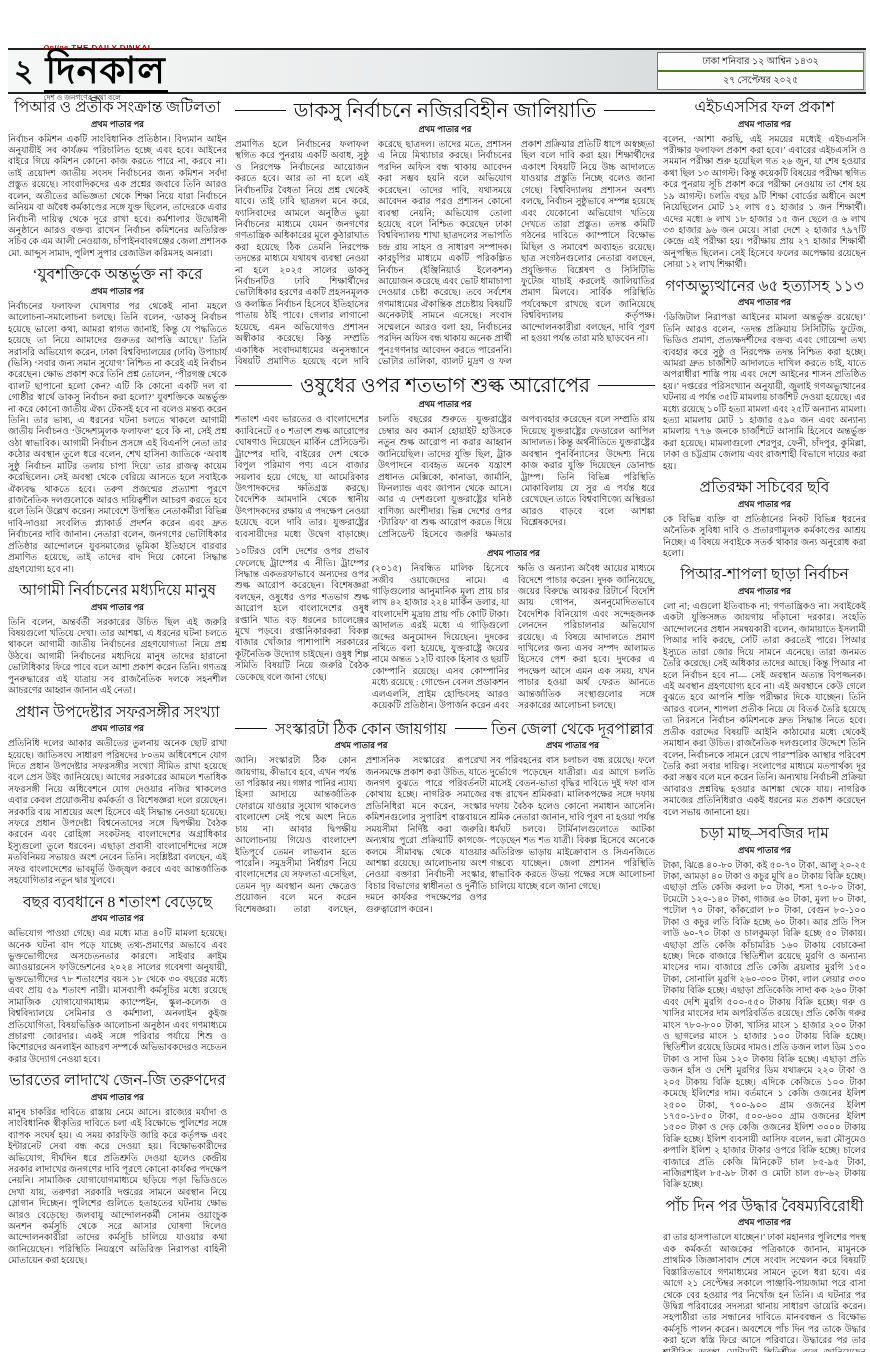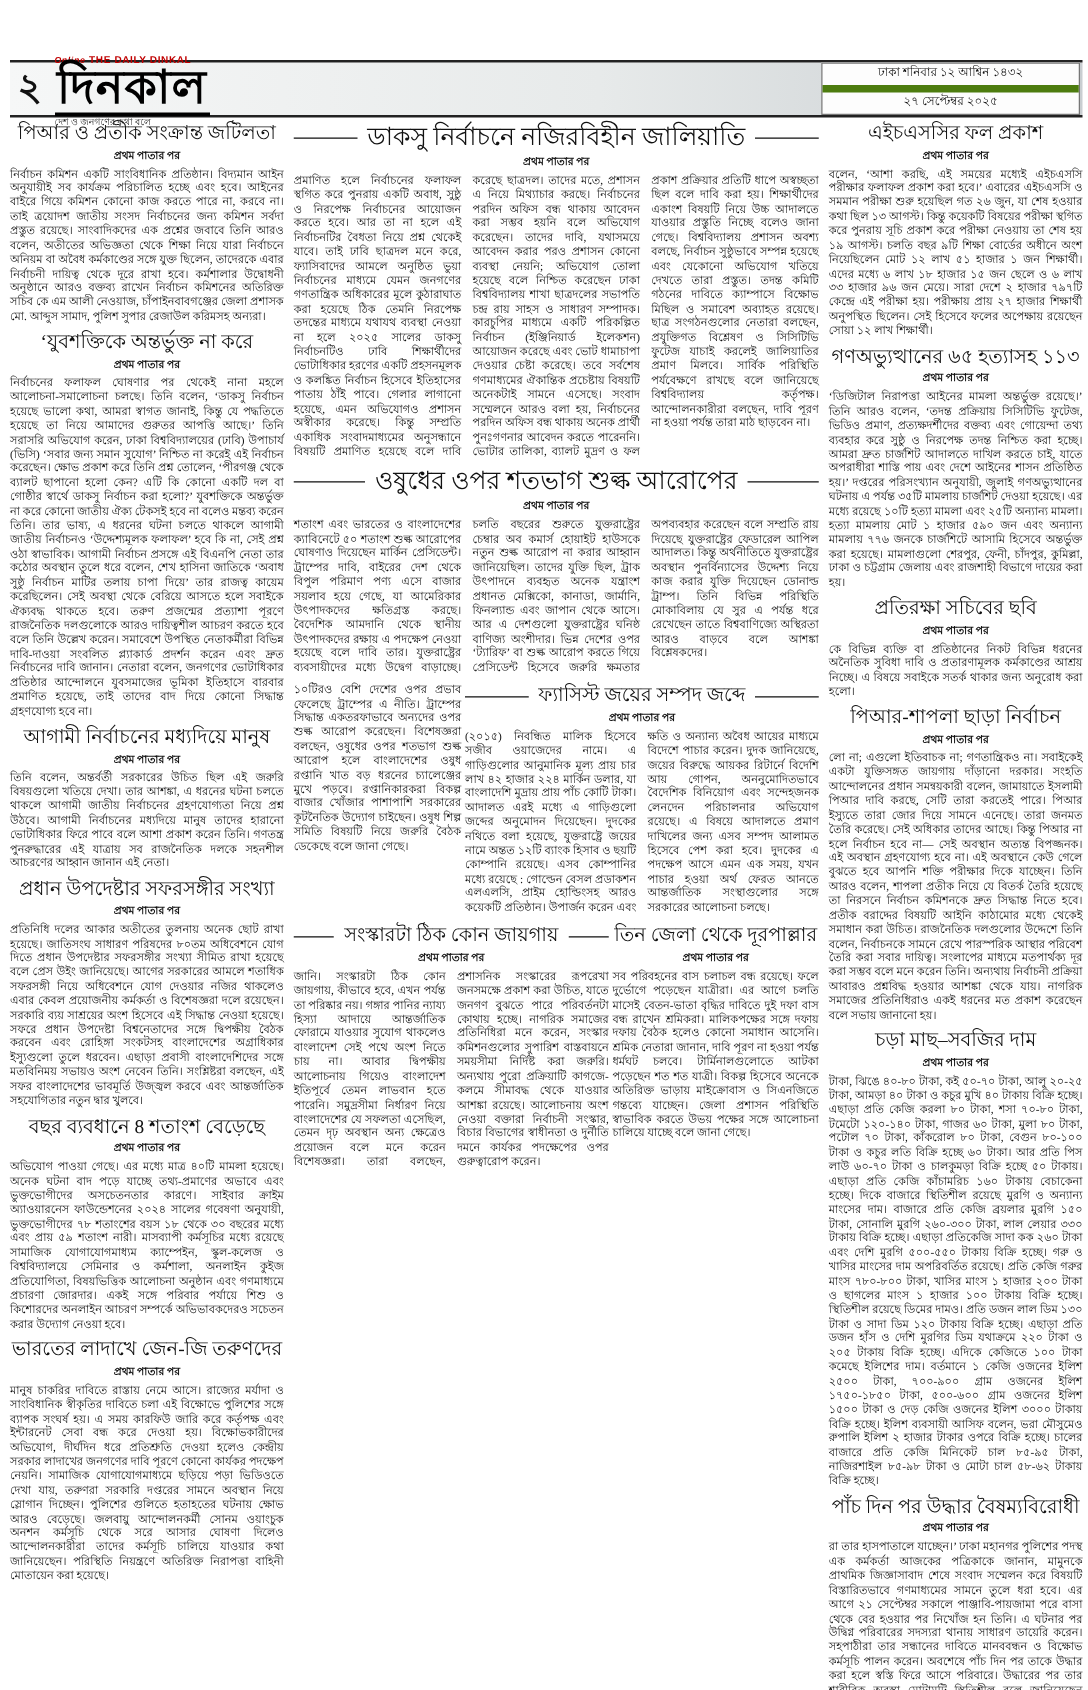--- a/index.html
+++ b/index.html
@@ -13,21 +13,21 @@
   .page-num{font-size:30px;font-weight:bold;line-height:1;margin:0 10px 0 6px;}
   .logo{position:relative;top:2px;line-height:1;}
   .logo-top{font-size:8px;font-weight:bold;color:#c00000;letter-spacing:.5px;
             font-family:"Liberation Sans",sans-serif;}
   .logo-top .online{font-style:italic;text-transform:none;font-size:7px;margin-right:3px;}
   .logo-main{font-size:37px;font-weight:bold;color:#000;border-bottom:3px solid #000;
              padding:0 2px 1px 2px;letter-spacing:1px;}
   .tagline{font-size:7.5px;color:#222;text-align:left;margin-top:1px;}
   .datebox{margin-left:auto;margin-right:2px;border:1px solid #777;background:#fdfdfd;
            width:205px;text-align:center;font-size:9.5px;line-height:1.55;}
-  .datebox .r1{border-bottom:6px solid #4d7c0f;padding:1px 4px;}
+  .datebox .r1{border-bottom:2px solid #4d7c0f;padding:1px 4px;}
   .datebox .r2{padding:1px 4px;}
   
   .content{position:absolute;top:96px;left:8px;right:4px;bottom:4px;display:flex;gap:8px;}
   .col-left{width:219px;flex:none;}
   .col-mid{width:420px;flex:none;}
   .col-right{flex:1;}
   article{margin-bottom:6px;}
   h2.head{margin:2px 0 0 0;text-align:center;font-weight:normal;font-size:15.5px;
           line-height:1.2;cursor:pointer;}
   h2.big{font-size:20px;}
@@ -107,21 +107,20 @@
 
       <article>
         <h2 class="head big ruled">ওষুধের ওপর শতভাগ শুল্ক আরোপের</h2>
         <div class="cont">প্রথম পাতার পর</div>
         <div class="body cols3">শতাংশ এবং ভারতের ও বাংলাদেশের ক্যাবিনেটে ৫০ শতাংশ শুল্ক আরোপের ঘোষণাও দিয়েছেন মার্কিন প্রেসিডেন্ট। ট্রাম্পের দাবি, বাইরের দেশ থেকে বিপুল পরিমাণ পণ্য এসে বাজার সয়লাব হয়ে গেছে, যা আমেরিকার উৎপাদকদের ক্ষতিগ্রস্ত করছে। বৈদেশিক আমদানি থেকে স্থানীয় উৎপাদকদের রক্ষায় এ পদক্ষেপ নেওয়া হয়েছে বলে দাবি তার। যুক্তরাষ্ট্রের ব্যবসায়ীদের মধ্যে উদ্বেগ বাড়াচ্ছে। চলতি বছরের শুরুতে যুক্তরাষ্ট্রের চেম্বার অব কমার্স হোয়াইট হাউসকে নতুন শুল্ক আরোপ না করার আহ্বান জানিয়েছিল। তাদের যুক্তি ছিল, ট্রাক উৎপাদনে ব্যবহৃত অনেক যন্ত্রাংশ প্রধানত মেক্সিকো, কানাডা, জার্মানি, ফিনল্যান্ড এবং জাপান থেকে আসে। আর এ দেশগুলো যুক্তরাষ্ট্রের ঘনিষ্ঠ বাণিজ্য অংশীদার। ভিন্ন দেশের ওপর ‘ট্যারিফ’ বা শুল্ক আরোপ করতে গিয়ে প্রেসিডেন্ট হিসেবে জরুরি ক্ষমতার অপব্যবহার করেছেন বলে সম্প্রতি রায় দিয়েছে যুক্তরাষ্ট্রের ফেডারেল আপিল আদালত। কিন্তু অর্থনীতিতে যুক্তরাষ্ট্রের অবস্থান পুনর্বিন্যাসের উদ্দেশ্য নিয়ে কাজ করার যুক্তি দিয়েছেন ডোনাল্ড ট্রাম্প। তিনি বিভিন্ন পরিস্থিতি মোকাবিলায় যে সুর এ পর্যন্ত ধরে রেখেছেন তাতে বিশ্ববাণিজ্যে অস্থিরতা আরও বাড়বে বলে আশঙ্কা বিশ্লেষকদের।</div>
       </article>
 
       <div class="flexrow">
         <div class="subcol body">১০টিরও বেশি দেশের ওপর প্রভাব ফেলেছে ট্রাম্পের এ নীতি। ট্রাম্পের সিদ্ধান্ত একতরফাভাবে অন্যদের ওপর শুল্ক আরোপ করেছেন। বিশেষজ্ঞরা বলছেন, ওষুধের ওপর শতভাগ শুল্ক আরোপ হলে বাংলাদেশের ওষুধ রপ্তানি খাত বড় ধরনের চ্যালেঞ্জের মুখে পড়বে। রপ্তানিকারকরা বিকল্প বাজার খোঁজার পাশাপাশি সরকারের কূটনৈতিক উদ্যোগ চাইছেন। ওষুধ শিল্প সমিতি বিষয়টি নিয়ে জরুরি বৈঠক ডেকেছে বলে জানা গেছে।</div>
         <article class="grow">
-          <h2 class="head ruled">ফ্যাসিস্ট জয়ের সম্পদ জব্দে</h2>
           <div class="cont">প্রথম পাতার পর</div>
           <div class="body cols2">(২০১৫) নিবন্ধিত মালিক হিসেবে সজীব ওয়াজেদের নামে। এ গাড়িগুলোর আনুমানিক মূল্য প্রায় চার লাখ ৪২ হাজার ২২৪ মার্কিন ডলার, যা বাংলাদেশি মুদ্রায় প্রায় পাঁচ কোটি টাকা। আদালত এরই মধ্যে এ গাড়িগুলো জব্দের অনুমোদন দিয়েছেন। দুদকের নথিতে বলা হয়েছে, যুক্তরাষ্ট্রে জয়ের নামে অন্তত ১২টি ব্যাংক হিসাব ও ছয়টি কোম্পানি রয়েছে। এসব কোম্পানির মধ্যে রয়েছে : গোল্ডেন বেসল প্রডাকশন এলএলসি, প্রাইম হোল্ডিংসহ আরও কয়েকটি প্রতিষ্ঠান। উপার্জন করেন এবং ক্ষতি ও অন্যান্য অবৈধ আয়ের মাধ্যমে বিদেশে পাচার করেন। দুদক জানিয়েছে, জয়ের বিরুদ্ধে আয়কর রিটার্নে বিদেশি আয় গোপন, অননুমোদিতভাবে বৈদেশিক বিনিয়োগ এবং সন্দেহজনক লেনদেন পরিচালনার অভিযোগ রয়েছে। এ বিষয়ে আদালতে প্রমাণ দাখিলের জন্য এসব সম্পদ আলামত হিসেবে পেশ করা হবে। দুদকের এ পদক্ষেপ আসে এমন এক সময়, যখন পাচার হওয়া অর্থ ফেরত আনতে আন্তর্জাতিক সংস্থাগুলোর সঙ্গে সরকারের আলোচনা চলছে।</div>
         </article>
       </div>
 
       <div class="flexrow">
         <article class="w252">
           <h2 class="head ruled">সংস্কারটা ঠিক কোন জায়গায়</h2>
           <div class="cont">প্রথম পাতার পর</div>
           <div class="body cols2">জানি। সংস্কারটা ঠিক কোন জায়গায়, কীভাবে হবে, এখন পর্যন্ত তা পরিষ্কার নয়। গঙ্গার পানির ন্যায্য হিস্যা আদায়ে আন্তর্জাতিক ফোরামে যাওয়ার সুযোগ থাকলেও বাংলাদেশ সেই পথে অংশ নিতে চায় না। আবার দ্বিপক্ষীয় আলোচনায় গিয়েও বাংলাদেশ ইতিপূর্বে তেমন লাভবান হতে পারেনি। সমুদ্রসীমা নির্ধারণ নিয়ে বাংলাদেশের যে সফলতা এসেছিল, তেমন দৃঢ় অবস্থান অন্য ক্ষেত্রেও প্রয়োজন বলে মনে করেন বিশেষজ্ঞরা। তারা বলছেন, প্রশাসনিক সংস্কারের রূপরেখা জনসমক্ষে প্রকাশ করা উচিত, যাতে জনগণ বুঝতে পারে পরিবর্তনটা কোথায় হচ্ছে। নাগরিক সমাজের প্রতিনিধিরা মনে করেন, সংস্কার কমিশনগুলোর সুপারিশ বাস্তবায়নে সময়সীমা নির্দিষ্ট করা জরুরি। অন্যথায় পুরো প্রক্রিয়াটি কাগজে-কলমে সীমাবদ্ধ থেকে যাওয়ার আশঙ্কা রয়েছে। আলোচনায় অংশ নেওয়া বক্তারা নির্বাচনী সংস্কার, বিচার বিভাগের স্বাধীনতা ও দুর্নীতি দমনে কার্যকর পদক্ষেপের ওপর গুরুত্বারোপ করেন।</div>

